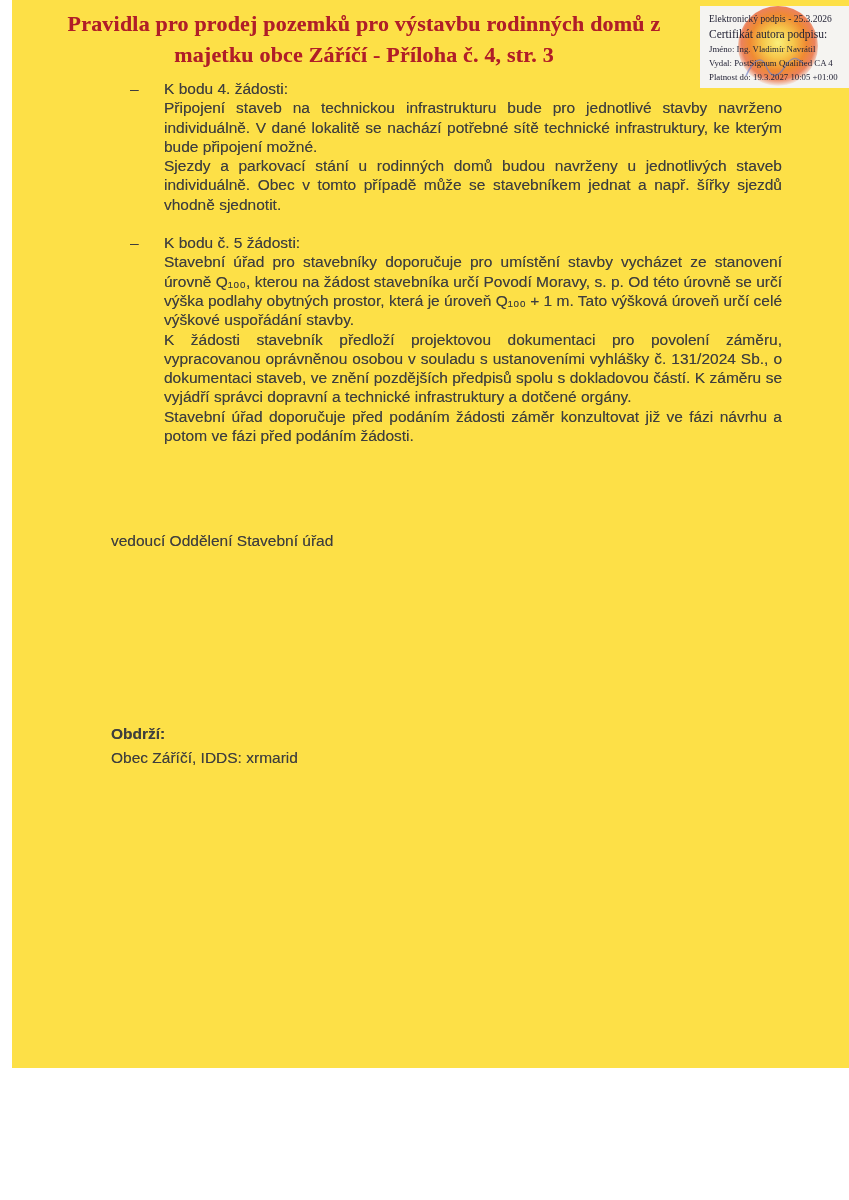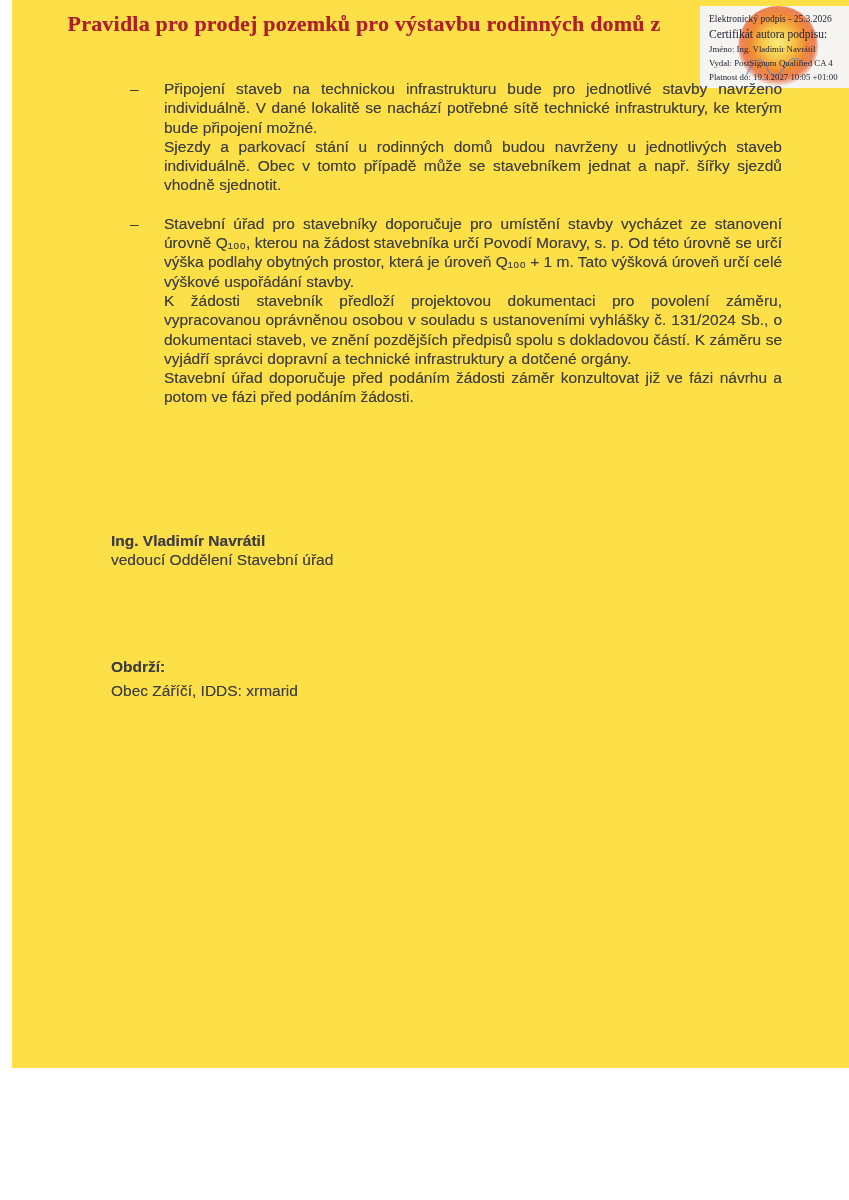--- a/index.html
+++ b/index.html
@@ -93,21 +93,21 @@
     font-size: 15.5px;
     line-height: 19px;
     text-shadow: 0 0 0.4px rgba(62,62,62,0.55);
   }
   .sign-name { font-weight: bold; }
 
   
   .dist-block {
     position: absolute;
     left: 99px;
-    top: 657px;
+    top: 724px;
     color: #3e3e3e;
     font-size: 15.5px;
     line-height: 19px;
     text-shadow: 0 0 0.4px rgba(62,62,62,0.55);
   }
   .dist-label { font-weight: bold; }
   .dist-recipient { margin-top: 5px; }
 
   
   .footer {
@@ -124,20 +124,21 @@
   .footer b { font-weight: bold; }
   .footer span { padding: 0 2px; }
 </style>
 </head>
 <body>
 
 <div class="page">
 
   <div class="doc-title">
     <div>Pravidla pro prodej pozemků pro výstavbu rodinných domů z</div>
+    <div>majetku obce Záříčí - Příloha č. 4, str. 3</div>
   </div>
 
   <div class="stamp">
     <div class="stamp-seal"></div>
     <svg class="stamp-scribble" width="70" height="34" viewBox="0 0 70 34">
       <path d="M6 26 C 14 8, 22 6, 26 16 S 36 30, 44 18 S 56 6, 64 14" fill="none" stroke="#6f7fc6" stroke-width="1.6" opacity="0.65"></path>
     </svg>
     <div class="stamp-lines">
       <div class="stamp-line">Elektronický podpis - 25.3.2026</div>
       <div class="stamp-line big">Certifikát autora podpisu:</div>
@@ -145,38 +146,39 @@
       <div class="stamp-line small">Vydal: PostSignum Qualified CA 4</div>
       <div class="stamp-line small">Platnost do: 19.3.2027 10:05 +01:00</div>
     </div>
   </div>
 
   <div class="content">
 
     <div class="list-item">
       <div class="bullet">–</div>
       <div class="item-body">
+        <div class="item-heading">K bodu 4. žádosti:</div>
         <p>Připojení staveb na technickou infrastrukturu bude pro jednotlivé stavby navrženo individuálně. V dané lokalitě se nachází potřebné sítě technické infrastruktury, ke kterým bude připojení možné.</p>
         <p>Sjezdy a parkovací stání u rodinných domů budou navrženy u jednotlivých staveb individuálně. Obec v tomto případě může se stavebníkem jednat a např. šířky sjezdů vhodně sjednotit.</p>
       </div>
     </div>
 
     <div class="list-item">
       <div class="bullet">–</div>
       <div class="item-body">
+        <div class="item-heading">K bodu č. 5 žádosti:</div>
         <p>Stavební úřad pro stavebníky doporučuje pro umístění stavby vycházet ze stanovení úrovně Q₁₀₀, kterou na žádost stavebníka určí Povodí Moravy, s. p. Od této úrovně se určí výška podlahy obytných prostor, která je úroveň Q₁₀₀  + 1 m. Tato výšková úroveň určí celé výškové uspořádání stavby.</p>
         <p>K žádosti stavebník předloží projektovou dokumentaci pro povolení záměru, vypracovanou oprávněnou osobou v souladu s ustanoveními vyhlášky č. 131/2024 Sb., o dokumentaci staveb, ve znění pozdějších předpisů spolu s dokladovou částí. K záměru se vyjádří správci dopravní a technické infrastruktury a dotčené orgány.</p>
         <p>Stavební úřad doporučuje před podáním žádosti záměr konzultovat již ve fázi návrhu a potom ve fázi před podáním žádosti.</p>
       </div>
     </div>
 
   </div>
 
   <div class="sign-block">
-    <div class="sign-name">Ing. Vladimír Navrátil</div>
     <div class="sign-role">vedoucí Oddělení Stavební úřad</div>
   </div>
 
   <div class="dist-block">
     <div class="dist-label">Obdrží:</div>
     <div class="dist-recipient">Obec Záříčí, IDDS: xrmarid</div>
   </div>
 
   <div class="footer">
     <span>Stránka</span>

